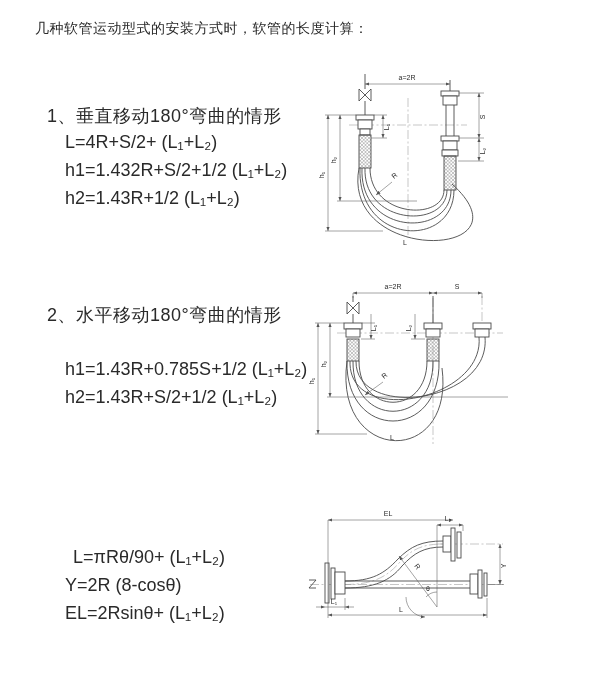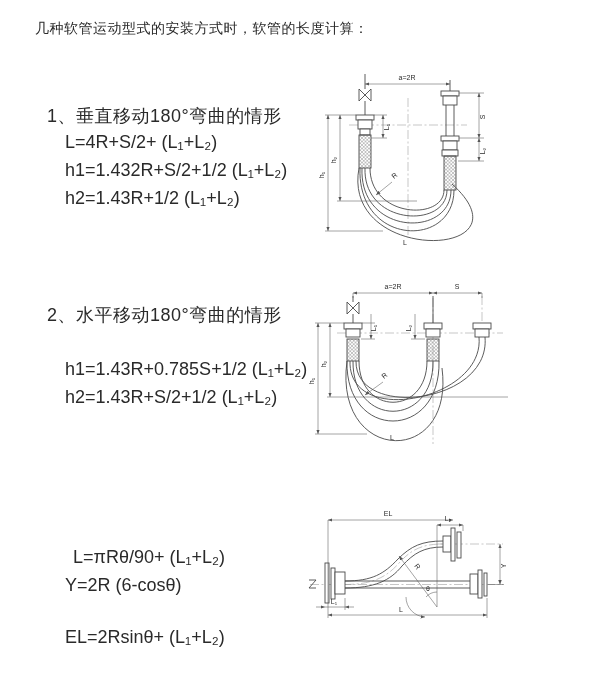--- a/index.html
+++ b/index.html
@@ -35,22 +35,22 @@
   <div class="t hd" style="left:47px;top:104px;">1、垂直移动180°弯曲的情形</div>
   <div class="t fm" style="left:65px;top:132px;">L=4R+S/2+ (L₁+L₂)</div>
   <div class="t fm" style="left:65px;top:160px;">h1=1.432R+S/2+1/2 (L₁+L₂)</div>
   <div class="t fm" style="left:65px;top:188px;">h2=1.43R+1/2 (L₁+L₂)</div>
 
   <div class="t hd" style="left:47px;top:303px;">2、水平移动180°弯曲的情形</div>
   <div class="t fm" style="left:65px;top:359px;">h1=1.43R+0.785S+1/2 (L₁+L₂)</div>
   <div class="t fm" style="left:65px;top:387px;text-align:center;">h2=1.43R+S/2+1/2 (L₁+L₂)</div>
 
   <div class="t fm" style="left:65px;top:547px;margin-left:8px;">L=πRθ/90+ (L₁+L₂)</div>
-  <div class="t fm" style="left:65px;top:575px;">Y=2R (6-cosθ)</div>
-  <div class="t fm" style="left:65px;top:627px;text-align:center;">EL=2Rsinθ+ (L₁+L₂)</div>
+  <div class="t fm" style="left:65px;top:575px;">Y=2R (8-cosθ)</div>
+  <div class="t fm" style="left:65px;top:603px;text-align:center;">EL=2Rsinθ+ (L₁+L₂)</div>
 
   <svg class="dg" style="left:313px;top:68px;" width="270" height="195" viewBox="0 0 270 195">
     <defs>
       <marker id="ar1" viewBox="0 0 10 10" refX="9" refY="5" markerWidth="9" markerHeight="9" orient="auto-start-reverse">
         <path d="M0,1.5 L9,5 L0,8.5 z" fill="#555"></path>
       </marker>
       <pattern id="br1" width="3.5" height="3.5" patternUnits="userSpaceOnUse">
         <path d="M0,3.5 L3.5,0 M0,0 L3.5,3.5" stroke="#8a8a8a" stroke-width="0.5"></path>
       </pattern>
     </defs>

